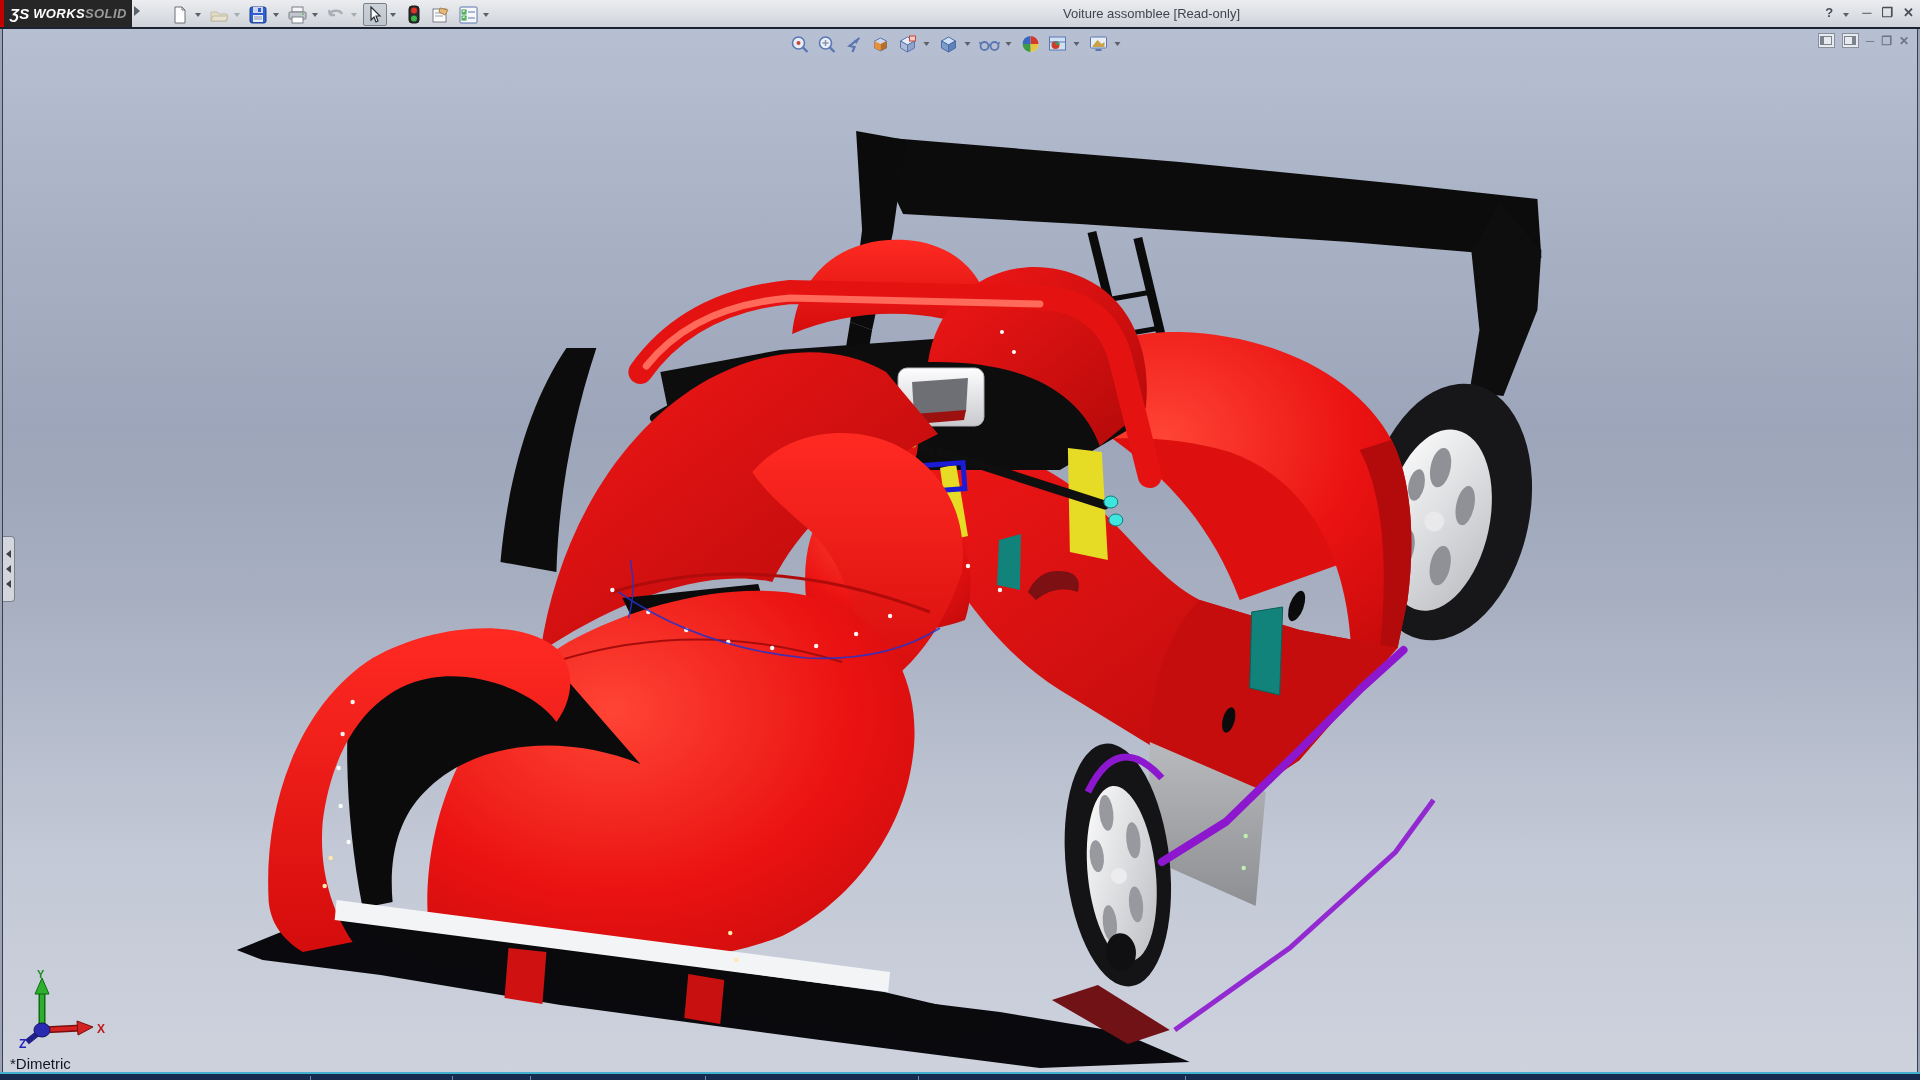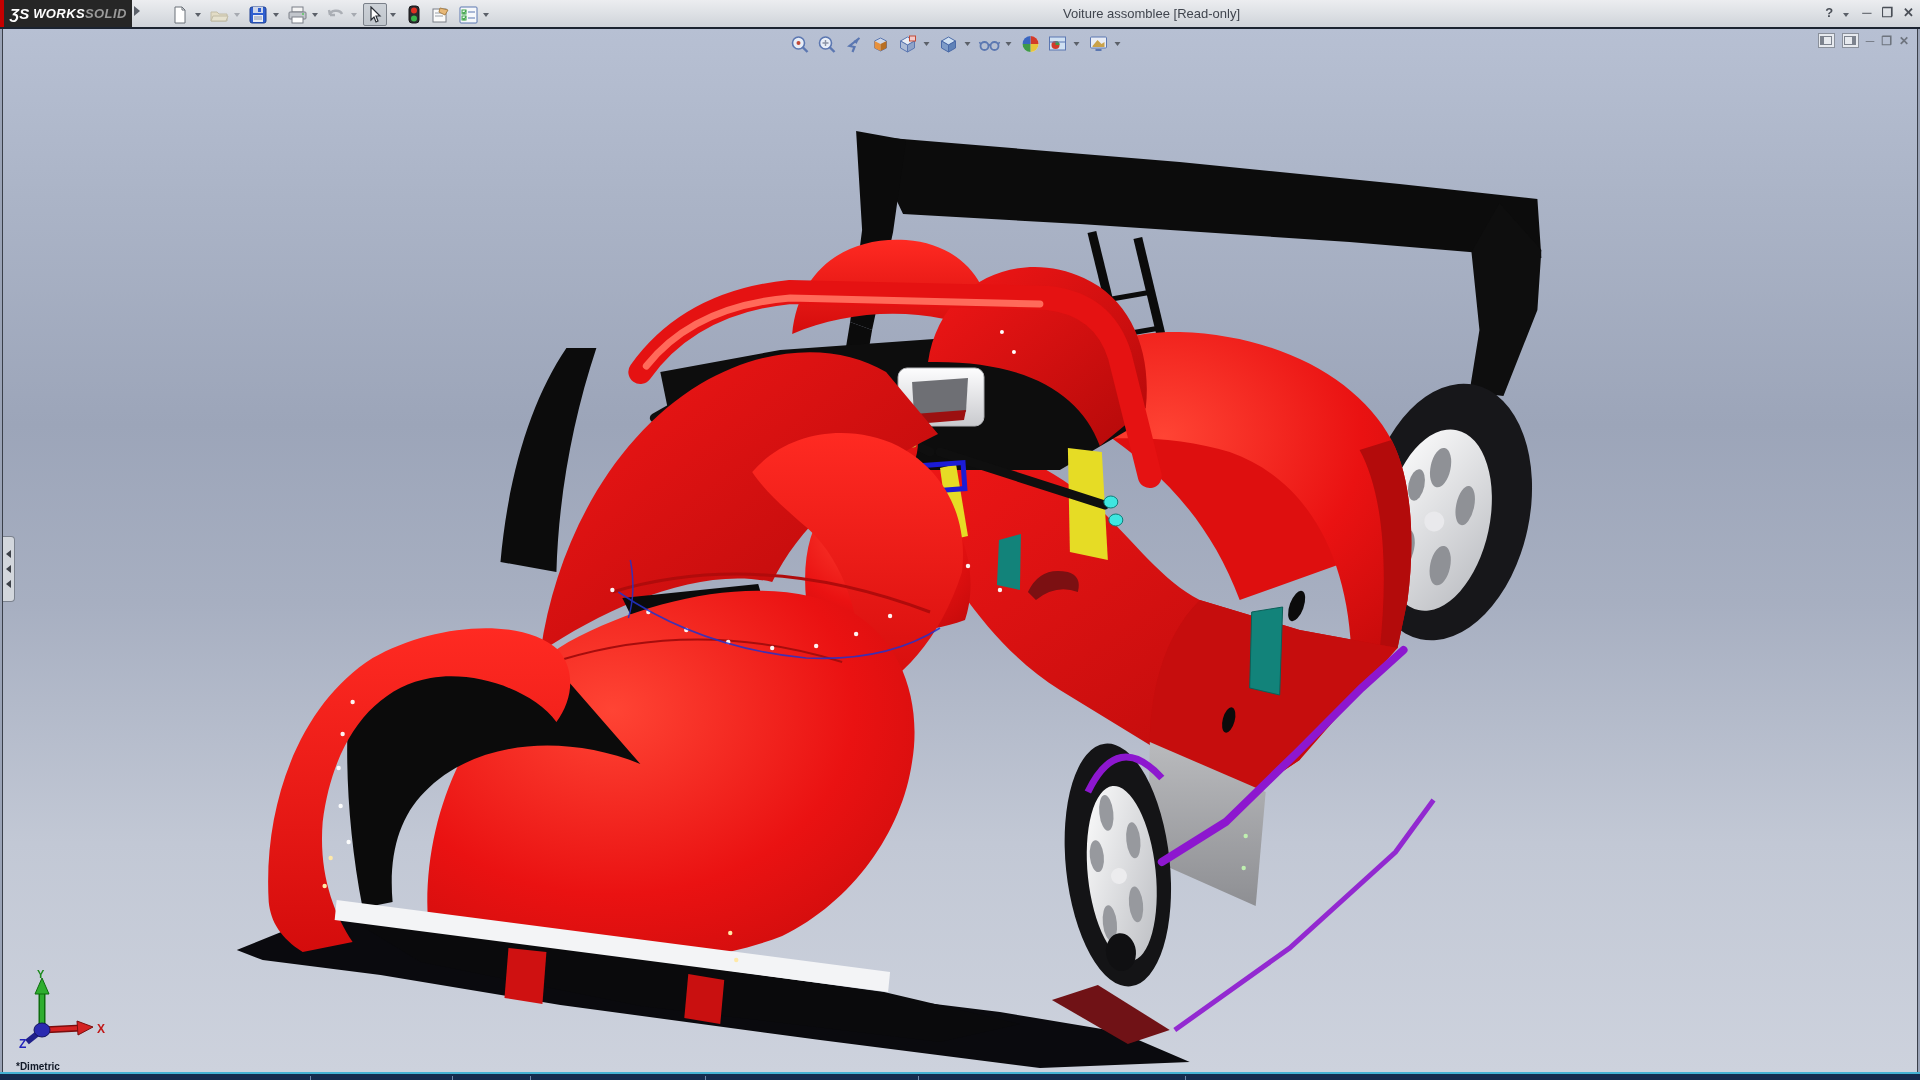--- a/index.html
+++ b/index.html
@@ -49,21 +49,21 @@
 
   
   .panel-tab{position:absolute;left:0;top:507px;width:11px;height:64px;background:#d3d7dd;
     border:1px solid #7b828e;border-left:none;border-radius:0 4px 4px 0;
     display:flex;flex-direction:column;align-items:center;justify-content:center;gap:7px;}
   .panel-tab i{width:0;height:0;border-right:5px solid #3d4148;
     border-top:4px solid transparent;border-bottom:4px solid transparent;}
 
   
   .triad{position:absolute;left:8px;bottom:18px;}
-  .view-label{position:absolute;left:13px;bottom:0px;font-size:10px;font-weight:bold;color:#101826;}
+  .view-label{position:absolute;left:7px;bottom:0px;font-size:15px;font-weight:normal;color:#101826;}
 
   
   .bottombar{position:absolute;left:0;bottom:0;width:1920px;height:8px;background:#152a4d;
     border-top:2px solid #45b1d2;box-sizing:border-box;z-index:40;}
   .bottombar i{position:absolute;top:2px;bottom:0;width:1px;background:#6f87a8;}
 </style>
 </head>
 <body>
 
 <div class="titlebar">

